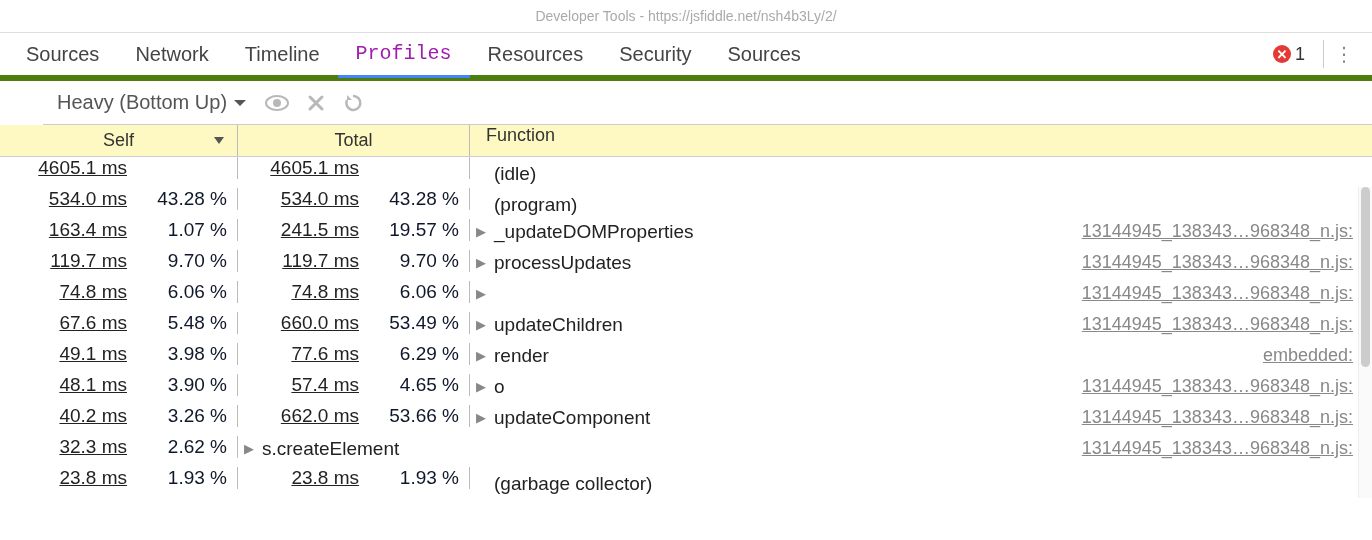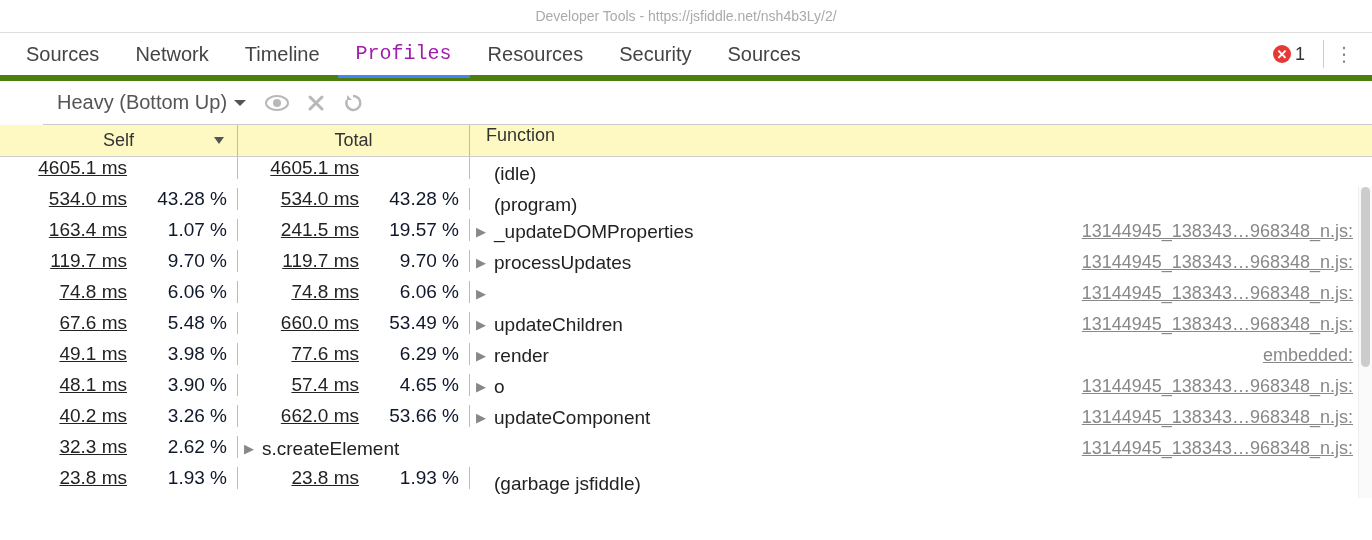--- a/index.html
+++ b/index.html
@@ -254,21 +254,21 @@
         <div class="cell-self">
           <span class="ms">23.8 ms</span>
           <span class="pct">1.93 %</span>
         </div>
         <div class="cell-total">
           <span class="ms">23.8 ms</span>
           <span class="pct">1.93 %</span>
         </div>
         <div class="cell-func">
           <span class="expander"></span>
-          <span class="func-name">(garbage jsfiddle)</span>
+          <span class="func-name">(garbage collector)</span>
         </div>
       </div>
     </div>
 
 <div class="scrollbar-track">
   <div class="scrollbar-thumb"></div>
 </div>
 
 </div>
 

